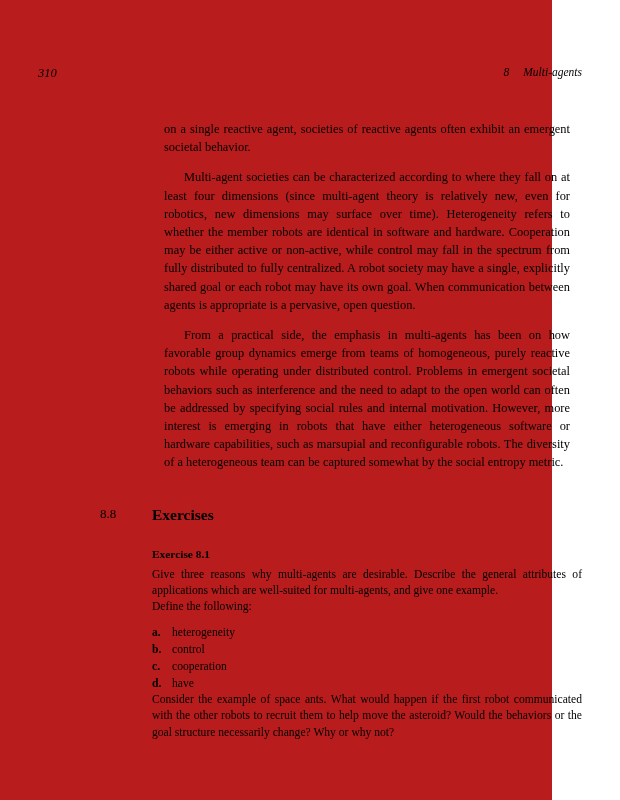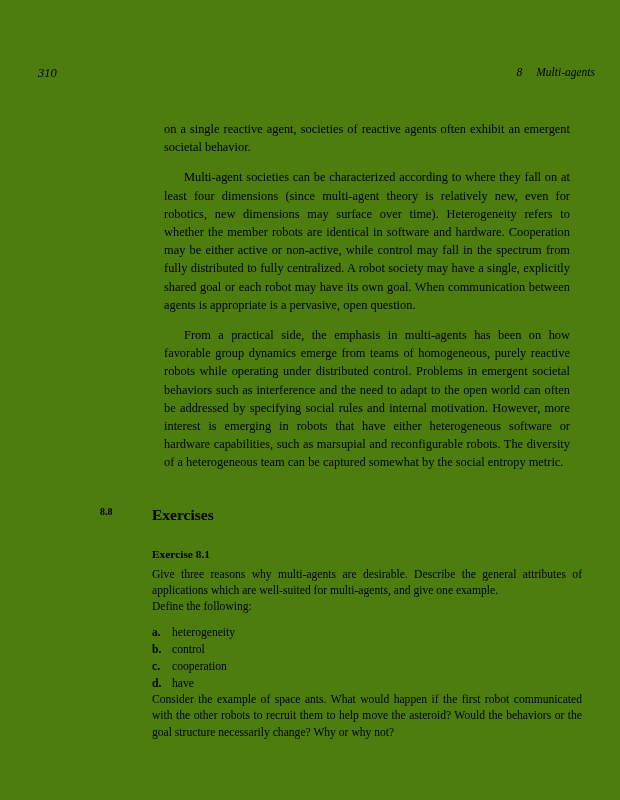--- a/index.html
+++ b/index.html
@@ -11,44 +11,44 @@
     width: 620px;
     height: 800px;
     font-family: "Liberation Serif", "DejaVu Serif", serif;
     color: #000000;
     position: relative;
     overflow: hidden;
   }
   .page {
     position: absolute;
     left: 0; top: 0;
-    width: 620px;
+    width: 552px;
     height: 800px;
-    background: #4d7c0f;
+    background: #b91c1c;
     box-sizing: border-box;
   }
   .running-head {
     position: absolute;
     top: 66px;
     left: 0;
     width: 620px;
     height: 16px;
     font-size: 11.5px;
     font-style: italic;
   }
   .folio {
     position: absolute;
     left: 38px;
     top: 0;
     font-style: italic;
     font-size: 12.5px;
   }
   .head-right {
     position: absolute;
-    right: 25px;
+    right: 38px;
     top: 0;
     font-style: italic;
     font-size: 11.5px;
     white-space: nowrap;
   }
   .head-right .chnum {
     margin-right: 14px;
     font-style: italic;
   }
   .body {
@@ -71,22 +71,22 @@
   .sec-head {
     margin-top: 34px;
     margin-bottom: 22px;
     position: relative;
     height: 20px;
   }
   .sec-num {
     position: absolute;
     left: -52px;
     top: 0;
-    font-weight: bold;
-    font-size: 10px;
+    font-weight: normal;
+    font-size: 13px;
   }
   .sec-title {
     position: absolute;
     left: 0;
     top: 0;
     font-weight: bold;
     font-size: 15.5px;
   }
   .ex-head {
     font-weight: bold;

